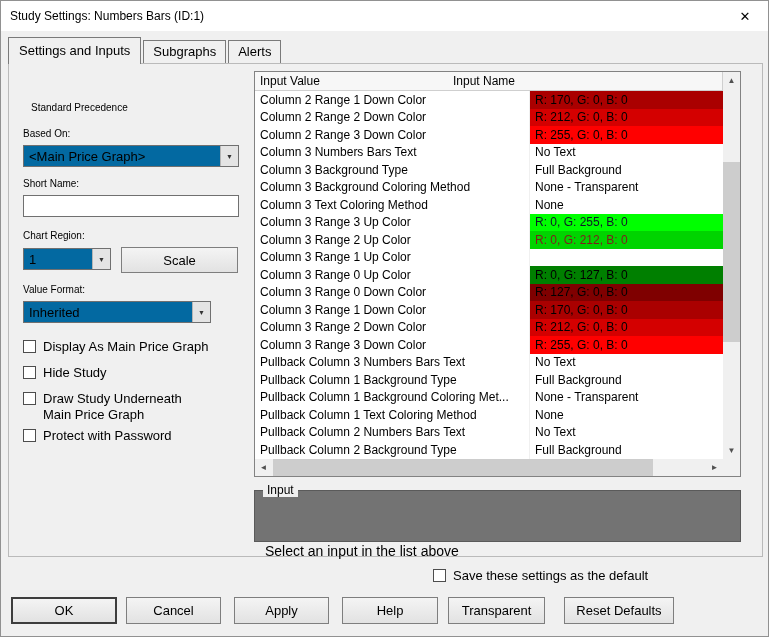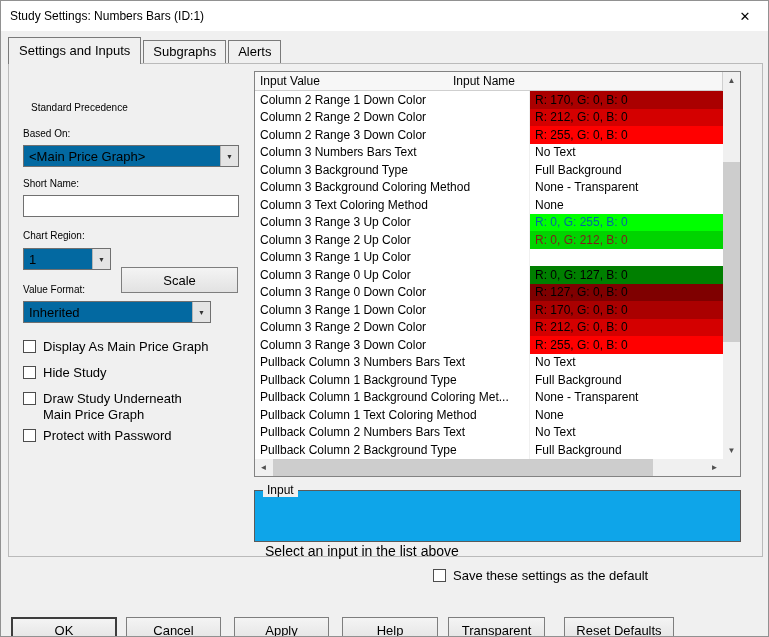--- a/index.html
+++ b/index.html
@@ -46,21 +46,21 @@
     display: flex; align-items: center; justify-content: center; font-size: 9px; color: #333;
     flex-shrink: 0;
   }
   .textbox {
     position: absolute; height: 22px; background: #fff; border: 1px solid #707070;
     font-size: 13px; padding: 0 4px; font-family: "Liberation Sans", sans-serif;
   }
   .btn {
     background: linear-gradient(#f4f4f4, #e2e2e2); border: 1px solid #7e7e7e;
     font-size: 13px; font-family: "Liberation Sans", sans-serif;
-    display: flex; align-items: center; justify-content: center; cursor: default; margin-top: 20px;
+    display: flex; align-items: center; justify-content: center; cursor: default;
   }
   .pos-btn { position: absolute; }
   .cb { position: absolute; display: flex; align-items: flex-start; font-size: 13px; line-height: 16px; }
   .cb .box {
     width: 13px; height: 13px; background: #fff; border: 1px solid #4d4d4d;
     margin-right: 7px; margin-top: 1px; flex-shrink: 0;
   }
   
   .table {
     position: absolute; left: 253px; top: 70px; width: 487px; height: 406px;
@@ -87,21 +87,21 @@
   }
   .vscroll .up { top: 0; left: 0; right: 0; height: 17px; }
   .vscroll .down { bottom: 0; left: 0; right: 0; height: 17px; }
   .vscroll .thumb { position: absolute; left: 0; right: 0; top: 90px; height: 180px; background: #cdcdcd; }
   .hscroll .left { left: 0; top: 0; bottom: 0; width: 17px; }
   .hscroll .right { right: 0; top: 0; bottom: 0; width: 17px; }
   .hscroll .thumb { position: absolute; top: 0; bottom: 0; left: 18px; width: 380px; background: #cdcdcd; }
   
   .groupbox {
     position: absolute; left: 253px; top: 489px; width: 487px; height: 52px;
-    border: 1px solid #5a5a5a; background: #0ea5e9; padding-left: 12px;
+    border: 1px solid #5a5a5a; background: #737373; padding-left: 12px;
   }
   .groupbox .gtitle {
     position: absolute; top: -8px; left: 8px; background: #f0f0f0; padding: 0 4px; font-size: 12px;
   }
   .groupbox .gmsg { position: absolute; left: 10px; top: 13px; font-size: 14px; margin-top: 39px; }
   
   .bottom-btn { position: absolute; top: 596px; height: 27px; }
   .default-btn { border: 2px solid #3d3d3d; }
 </style>
 </head>
@@ -189,21 +189,21 @@
       <div class="trow">
         <div class="tc name">Column 3 Background Coloring Method</div>
         <div class="tc value">None - Transparent</div>
       </div>
       <div class="trow">
         <div class="tc name">Column 3 Text Coloring Method</div>
         <div class="tc value">None</div>
       </div>
       <div class="trow">
         <div class="tc name">Column 3 Range 3 Up Color</div>
-        <div class="tc value" style="background: rgb(0, 255, 0); color: #0369a1;">R: 0, G: 255, B: 0</div>
+        <div class="tc value" style="background: rgb(0, 255, 0); color: #0f172a;">R: 0, G: 255, B: 0</div>
       </div>
       <div class="trow">
         <div class="tc name">Column 3 Range 2 Up Color</div>
         <div class="tc value" style="background: rgb(0, 212, 0); color: #7f1d1d;">R: 0, G: 212, B: 0</div>
       </div>
       <div class="trow">
         <div class="tc name">Column 3 Range 1 Up Color</div>
         <div class="tc value" style="background: rgb(0, 170, 0); color: rgb(0, 0, 0); margin-top: 48px;">R: 0, G: 170, B: 0</div>
       </div>
       <div class="trow">

